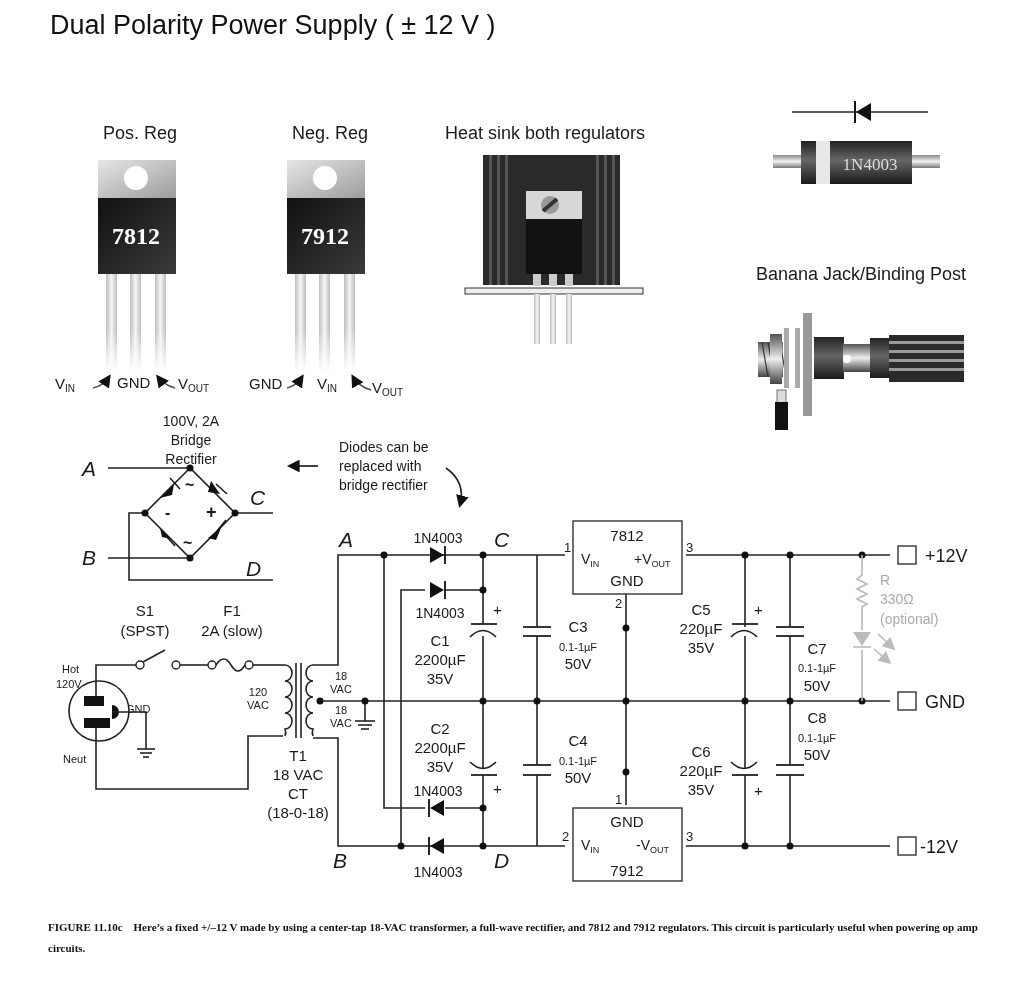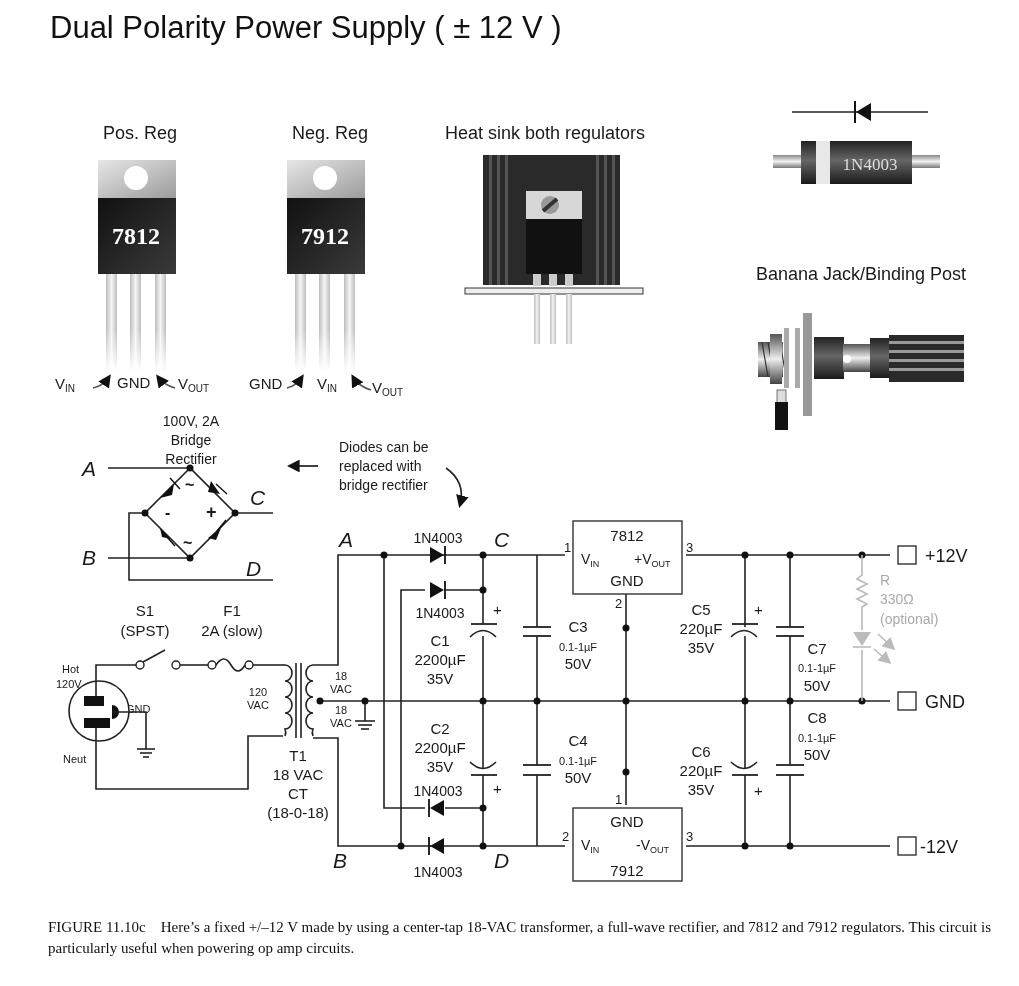--- a/index.html
+++ b/index.html
@@ -1,25 +1,25 @@
 <!DOCTYPE html>
 <html><head>
 <meta charset="utf-8">
 <style>
   html, body { margin: 0; padding: 0; background: #ffffff; }
   body { width: 1019px; height: 986px; position: relative; overflow: hidden; font-family: "Liberation Sans", sans-serif; color: #1a1a1a; }
-  #title { position: absolute; left: 50px; top: 10px; font-size: 31px; font-family: "Liberation Sans", sans-serif; color: #111; white-space: nowrap; text-align: right; }
+  #title { position: absolute; left: 50px; top: 10px; font-size: 27px; font-family: "Liberation Sans", sans-serif; color: #111; white-space: nowrap; text-align: right; }
   svg#diagram { position: absolute; left: 0; top: 0; }
   svg text { font-family: "Liberation Sans", sans-serif; fill: #1a1a1a; }
   .serif { font-family: "Liberation Serif", serif; }
   .wire { stroke: #222; stroke-width: 1.6; fill: none; }
   .wire-gray { stroke: #b8b8b8; stroke-width: 1.6; fill: none; }
   .dot { fill: #111; }
   .box { fill: #fff; stroke: #333; stroke-width: 1.4; }
-  #caption { position: absolute; left: 48px; top: 917px; width: 950px; font-family: "Liberation Serif", serif; font-weight: normal; font-size: 15px; line-height: 21px; color: #111; }
+  #caption { position: absolute; left: 48px; top: 917px; width: 950px; font-family: "Liberation Serif", serif; font-weight: bold; font-size: 11px; line-height: 21px; color: #111; }
 </style>
 </head>
 <body>
 
 <div id="title">Dual Polarity Power Supply ( ± 12 V )</div>
 
 <svg id="diagram" width="1019" height="986" viewBox="0 0 1019 986">
   <defs>
     <linearGradient id="tabGrad" x1="0" y1="0" x2="1" y2="1">
       <stop offset="0" stop-color="#e6e6e6"></stop>

